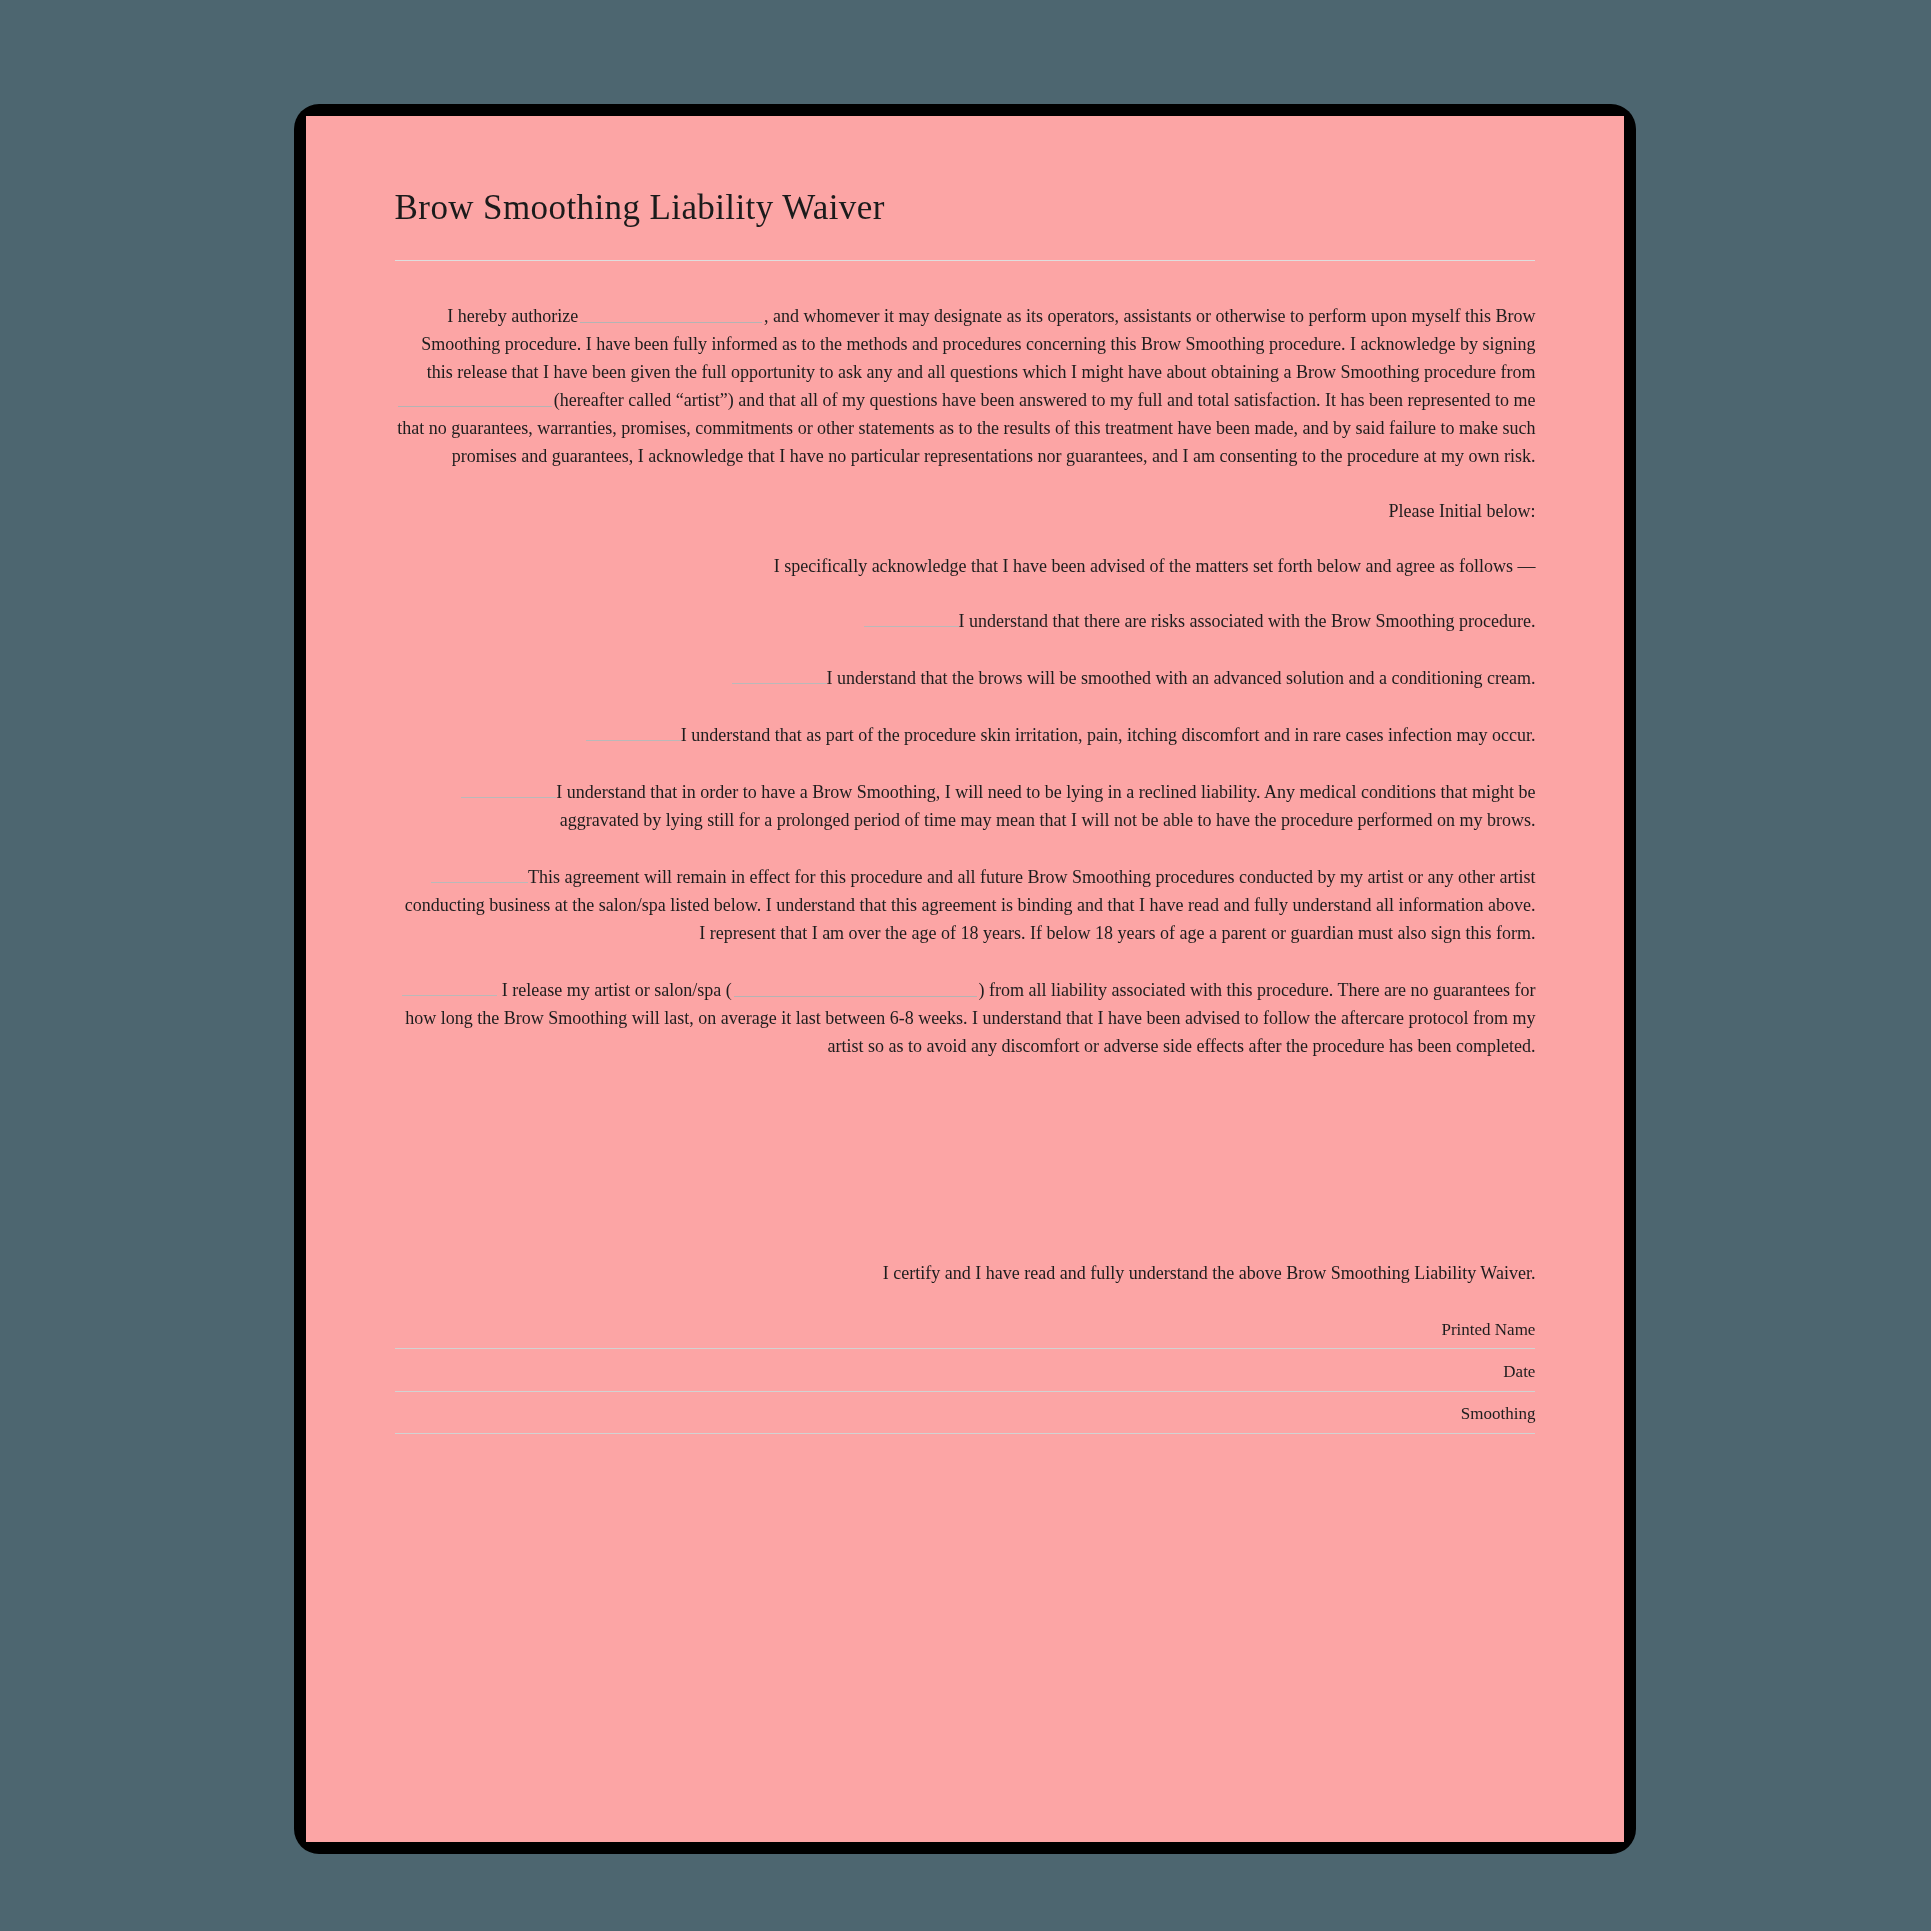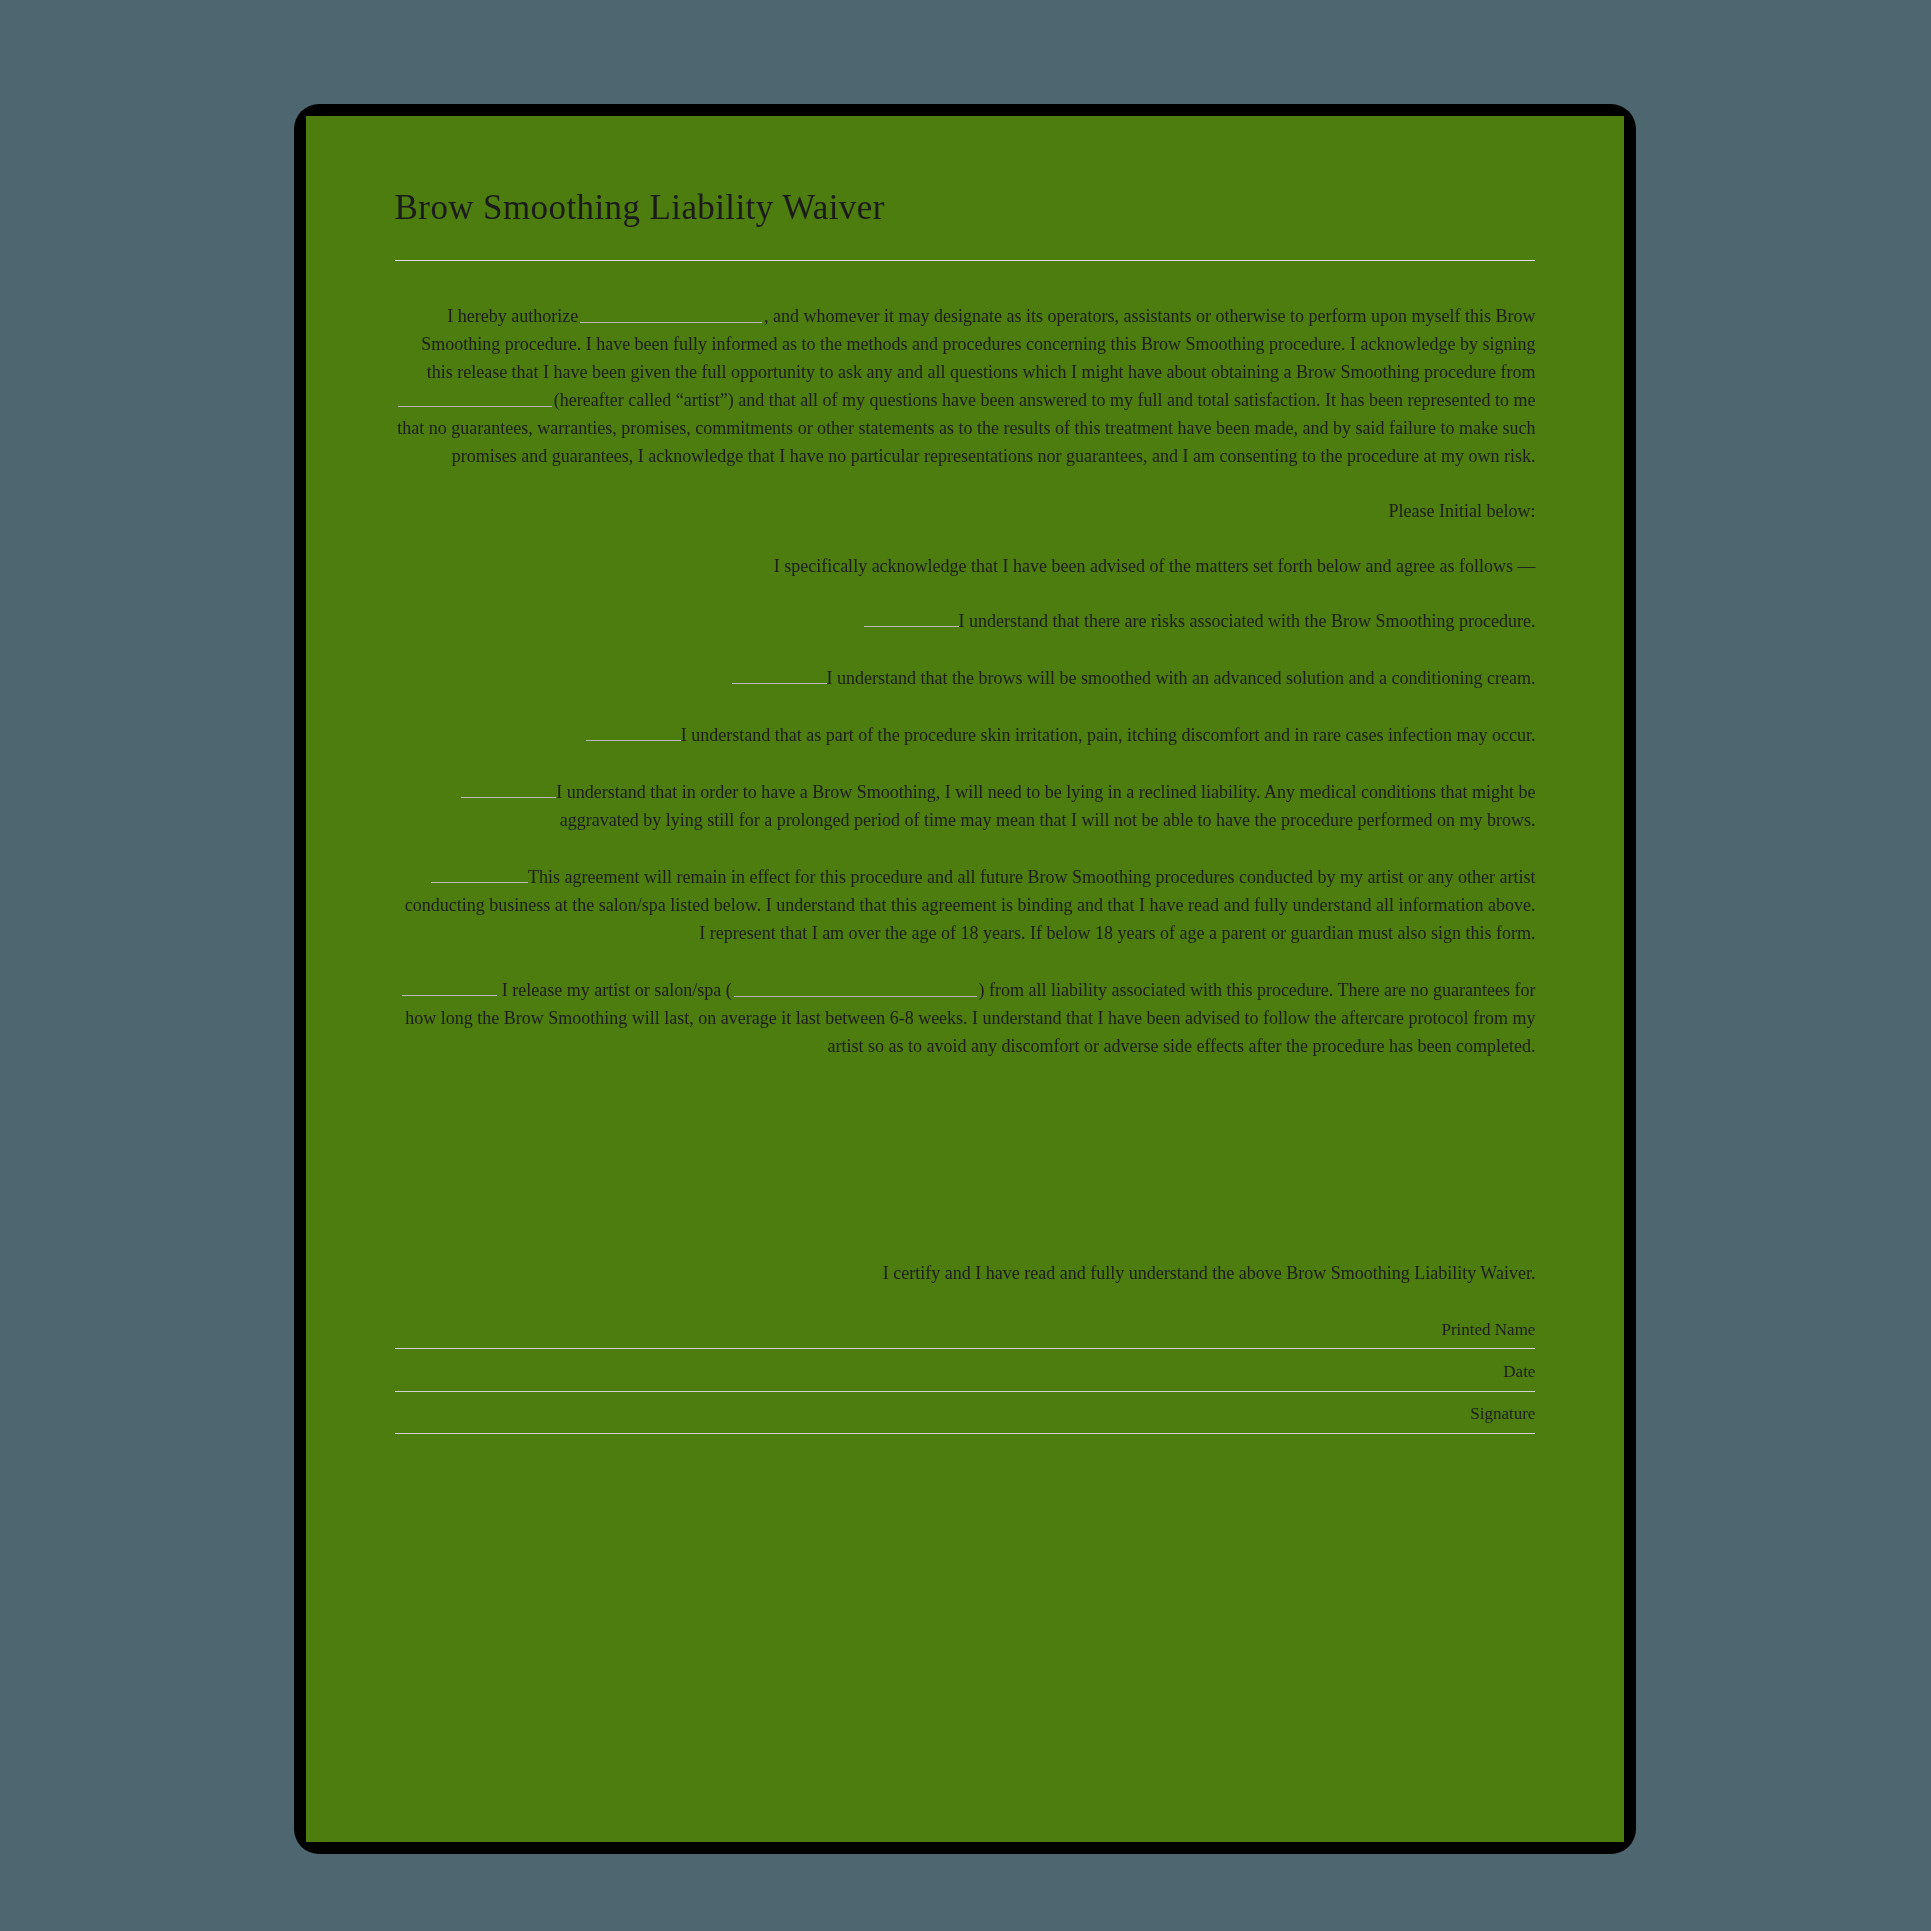--- a/index.html
+++ b/index.html
@@ -22,21 +22,21 @@
     height: 1750px;
     background: #000000;
     border-radius: 25px;
     box-sizing: border-box;
     padding: 11.6px;
   }
 
   .page {
     width: 100%;
     height: 100%;
-    background: #4d7c0f;
+    background: #fca5a5;
     box-sizing: border-box;
     padding: 71px 89px 39px 89px;
     overflow: hidden;
     position: relative;
   }
 
   .doc-title {
     font-size: 35px;
     font-weight: normal;
     color: #1b1b1b;
@@ -139,19 +139,19 @@
 
       <p class="initial-item"><span class="init-rule wide"></span><span>This agreement will remain in effect for this procedure and all future Brow Smoothing procedures conducted by my artist or any other artist conducting business at the salon/spa listed below. I understand that this agreement is binding and that I have read and fully understand all information above. I represent that I am over the age of 18 years. If below 18 years of age a parent or guardian must also sign this form.</span></p>
 
       <p class="initial-item"><span class="init-rule"></span> <span>I release my artist or salon/spa (</span><span class="blank blank-xl"></span><span>) from all liability associated with this procedure. There are no guarantees for how long the Brow Smoothing will last, on average it last between 6-8 weeks. I understand that I have been advised to follow the aftercare protocol from my artist so as to avoid any discomfort or adverse side effects after the procedure has been completed.</span></p>
 
       <p class="certify">I certify and I have read and fully understand the above Brow Smoothing Liability Waiver.</p>
 
       <div class="sign-block">
         <div class="sign-field">Printed Name</div>
         <div class="sign-field">Date</div>
-        <div class="sign-field">Signature</div>
+        <div class="sign-field">Smoothing</div>
       </div>
 
     </div>
   </div>
 </div>
 
 
 </body></html>

